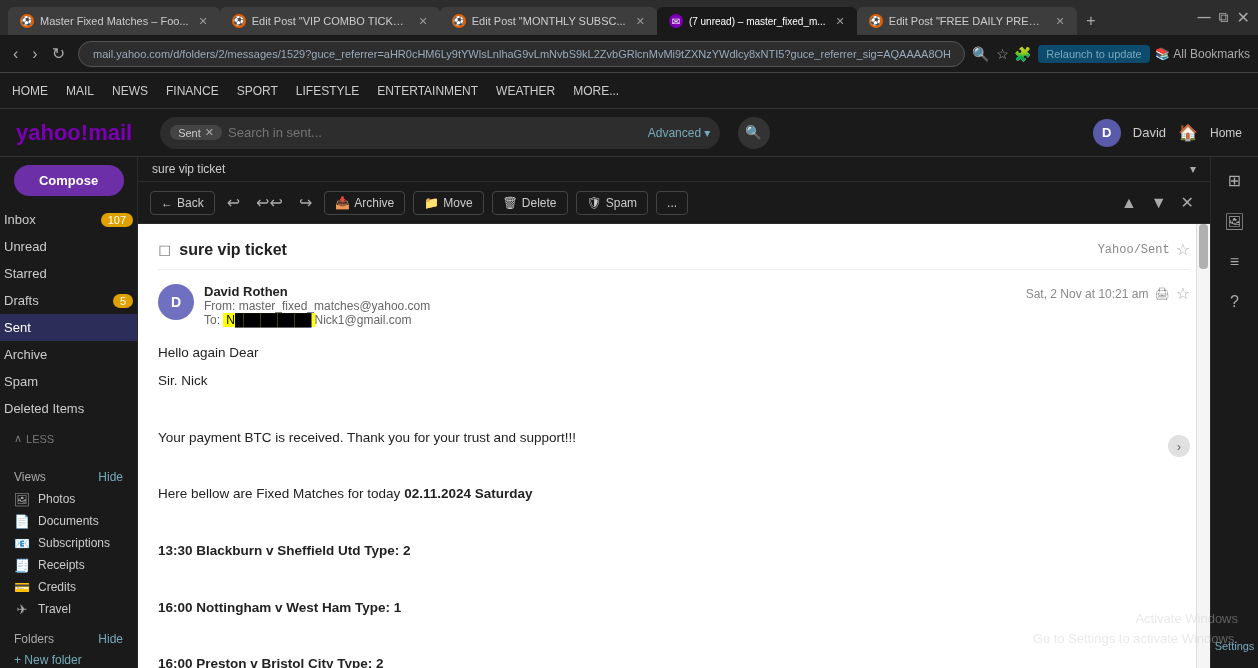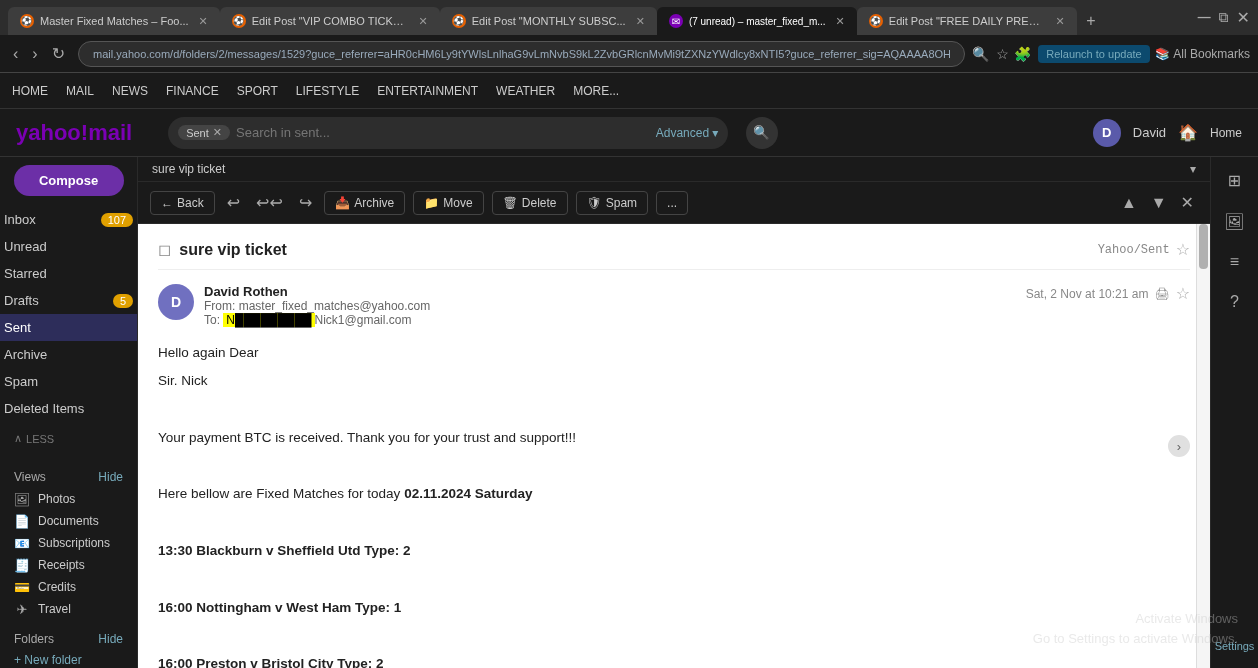--- a/index.html
+++ b/index.html
@@ -24,21 +24,21 @@
 
     
     .yahoo-nav { background: #1a1a1a; height: 36px; display: flex; align-items: center; padding: 0 12px; gap: 18px; border-bottom: 1px solid #333; }
     .yahoo-nav-item { color: #ccc; font-size: 12px; font-weight: 500; cursor: pointer; text-transform: uppercase; }
 
     
     .yahoo-mail { display: flex; flex-direction: column; height: calc(668px - 35px - 38px - 36px); background: #1a1a1a; }
 
     
     .mail-header { background: #1a1a1a; height: 48px; display: flex; align-items: center; padding: 0 16px; gap: 12px; border-bottom: 1px solid #333; }
-    .yahoo-logo { font-size: 22px; font-weight: bold; color: #fff; margin-right: 24px; }
+    .yahoo-logo { font-size: 22px; font-weight: bold; color: #fff; margin-right: 16px; }
     .yahoo-logo span { color: #7b00b4; }
     .search-bar { display: flex; align-items: center; background: #2d2d2d; border-radius: 20px; padding: 0 10px; height: 32px; flex: 1; max-width: 560px; }
     .search-tag { background: #444; border-radius: 10px; padding: 1px 8px; font-size: 11px; color: #ccc; display: flex; align-items: center; gap: 4px; margin-right: 6px; }
     .search-tag-x { cursor: pointer; color: #aaa; }
     .search-input { background: none; border: none; color: #ccc; font-size: 13px; flex: 1; outline: none; }
     .advanced-btn { color: #7ab; font-size: 12px; cursor: pointer; display: flex; align-items: center; gap: 3px; }
     .search-icon-btn { background: #333; border: none; border-radius: 50%; width: 32px; height: 32px; color: #fff; cursor: pointer; display: flex; align-items: center; justify-content: center; margin-left: 6px; }
     .mail-header-right { display: flex; align-items: center; gap: 12px; margin-left: auto; }
     .user-avatar { width: 28px; height: 28px; border-radius: 50%; background: #5a5aaa; display: flex; align-items: center; justify-content: center; font-size: 13px; font-weight: bold; color: #fff; }
     .home-link { color: #ccc; font-size: 12px; display: flex; align-items: center; gap: 4px; cursor: pointer; }

